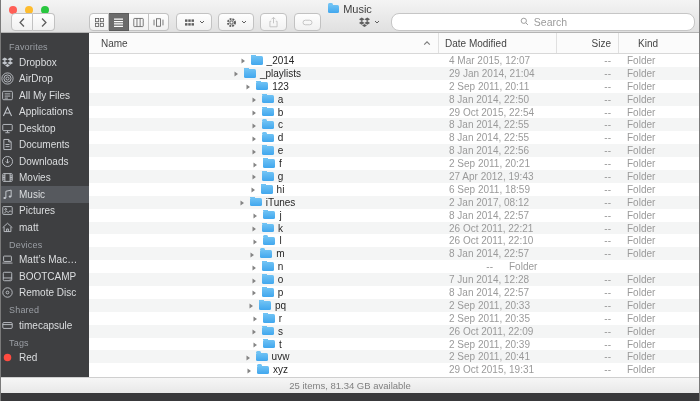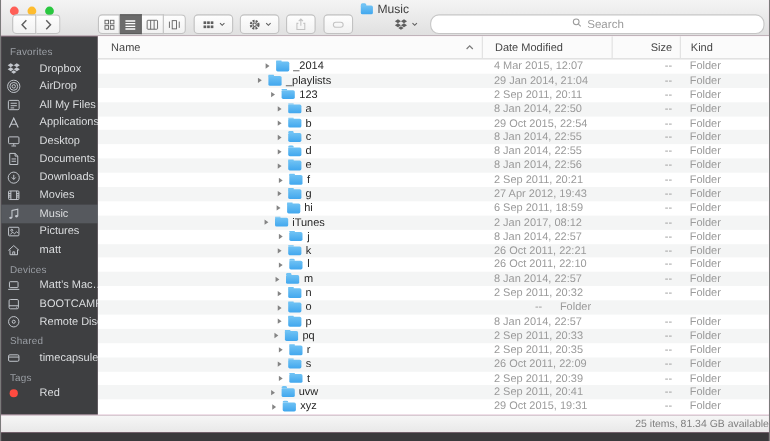--- a/index.html
+++ b/index.html
@@ -41,46 +41,46 @@
   .folder{position:relative;width:12px;height:8.5px;background:linear-gradient(#6fc2f4,#41a7ee);
     border-radius:1px 1.5px 1.5px 1.5px;flex:none;}
   .folder::before{content:"";position:absolute;top:-2px;left:0;width:5px;height:2.5px;
     background:#6fc2f4;border-radius:1.5px 1.5px 0 0;}
   .folder.small{width:11px;height:8px;}
   
   .content{position:absolute;top:33px;left:0;right:0;height:344px;display:flex;}
   
   .sidebar{width:88px;background:#3e3f41;color:#dcdee0;padding-top:5px;overflow:hidden;flex:none;}
   .sb-header{font-size:9px;color:#9b9fa5;padding:4px 0 2px 8px;letter-spacing:.2px;}
-  .sb-item{display:flex;align-items:center;gap:17px;height:16.5px;padding-left:5px;font-size:10px;white-space:nowrap;text-align:center;}
+  .sb-item{display:flex;align-items:center;gap:5px;height:16.5px;padding-left:0;font-size:10px;white-space:nowrap;text-align:center;}
   .sb-item.selected{background:#56595e;}
   .sb-icon{width:13px;height:13px;color:#c3c7cd;flex:none;}
   
   .main{flex:1;display:flex;flex-direction:column;background:#fff;min-width:0;}
   .list-header{height:21px;display:flex;border-bottom:1px solid #d8d8d8;background:#fbfbfb;
     font-size:10px;color:#454545;align-items:center;flex:none;}
   .hcell{position:relative;height:100%;display:flex;align-items:center;}
   .hcell + .hcell{border-left:1px solid #e0e0e0;}
   .hc0{width:349px;padding-left:12px;}
-  .hc1{width:118px;padding-left:11px;}
+  .hc1{width:118px;padding-left:6px;}
   .hc2{width:62px;justify-content:flex-end;padding-right:7px;}
-  .hc3{flex:1;padding-left:9px;}
+  .hc3{flex:1;padding-left:19px;}
   .sort-caret{position:absolute;right:6px;top:5px;width:10px;height:10px;color:#7b7b7b;}
   .rows{flex:1;overflow:hidden;}
   .row{display:flex;height:12.9px;align-items:center;font-size:10px;color:#262626;}
   .row:nth-child(even){background:#f4f5f5;}
   .c-name{width:349px;display:flex;align-items:center;gap:4px;padding-left:6px;overflow:hidden;justify-content:center;}
   .c-date{width:118px;padding-left:11px;color:#9a9a9a;}
   .c-size{width:62px;text-align:right;padding-right:7px;color:#9a9a9a;}
   .c-kind{flex:1;padding-left:9px;color:#9a9a9a;}
   .disc{width:8px;height:8px;color:#848484;flex:none;}
   
   .statusbar{position:absolute;left:0;right:0;top:377px;height:16px;
     background:linear-gradient(#f6f6f6,#e8e8e8);border-top:1px solid #cfcfcf;
-    display:flex;align-items:center;justify-content:flex-end;font-size:9.5px;color:#808080;}
+    display:flex;align-items:center;justify-content:center;font-size:9.5px;color:#808080;}
   .bottom-strip{position:absolute;left:0;right:0;bottom:0;height:8px;background:#39393b;}
 </style>
 </head>
 <body>
 
 <div class="window">
 
   <div class="toolbar">
     <div class="traffic">
       <span class="light" style="background:#ff5f57"></span>
@@ -581,32 +581,32 @@
             <div class="c-kind">Folder</div>
           </div>
           <div class="row">
             <div class="c-name">
               <span class="disc"><svg width="8" height="8" viewBox="0 0 16 16" fill="currentColor">
                   <path d="M5 3.2 12 8l-7 4.8z"></path>
                 </svg></span>
               <span class="folder"></span>
               <span>n</span>
             </div>
-            <div class="c-date">2 Sep 2011, 20:32</div>
             <div class="c-size">--</div>
             <div class="c-kind">Folder</div>
           </div>
           <div class="row">
             <div class="c-name">
               <span class="disc"><svg width="8" height="8" viewBox="0 0 16 16" fill="currentColor">
                   <path d="M5 3.2 12 8l-7 4.8z"></path>
                 </svg></span>
               <span class="folder"></span>
               <span>o</span>
             </div>
+            <div class="c-date">7 Jun 2014, 12:28</div>
             <div class="c-size">--</div>
             <div class="c-kind">Folder</div>
           </div>
           <div class="row">
             <div class="c-name">
               <span class="disc"><svg width="8" height="8" viewBox="0 0 16 16" fill="currentColor">
                   <path d="M5 3.2 12 8l-7 4.8z"></path>
                 </svg></span>
               <span class="folder"></span>
               <span>p</span>

